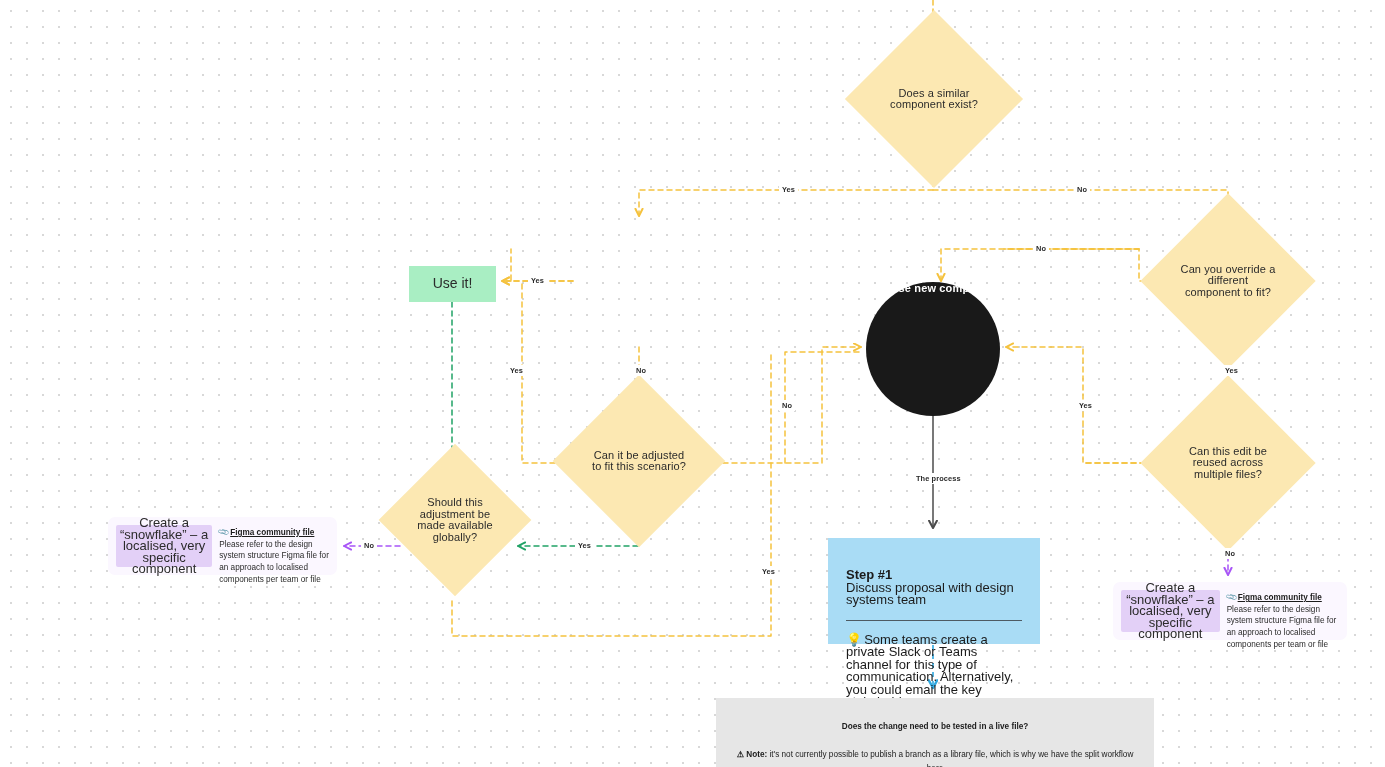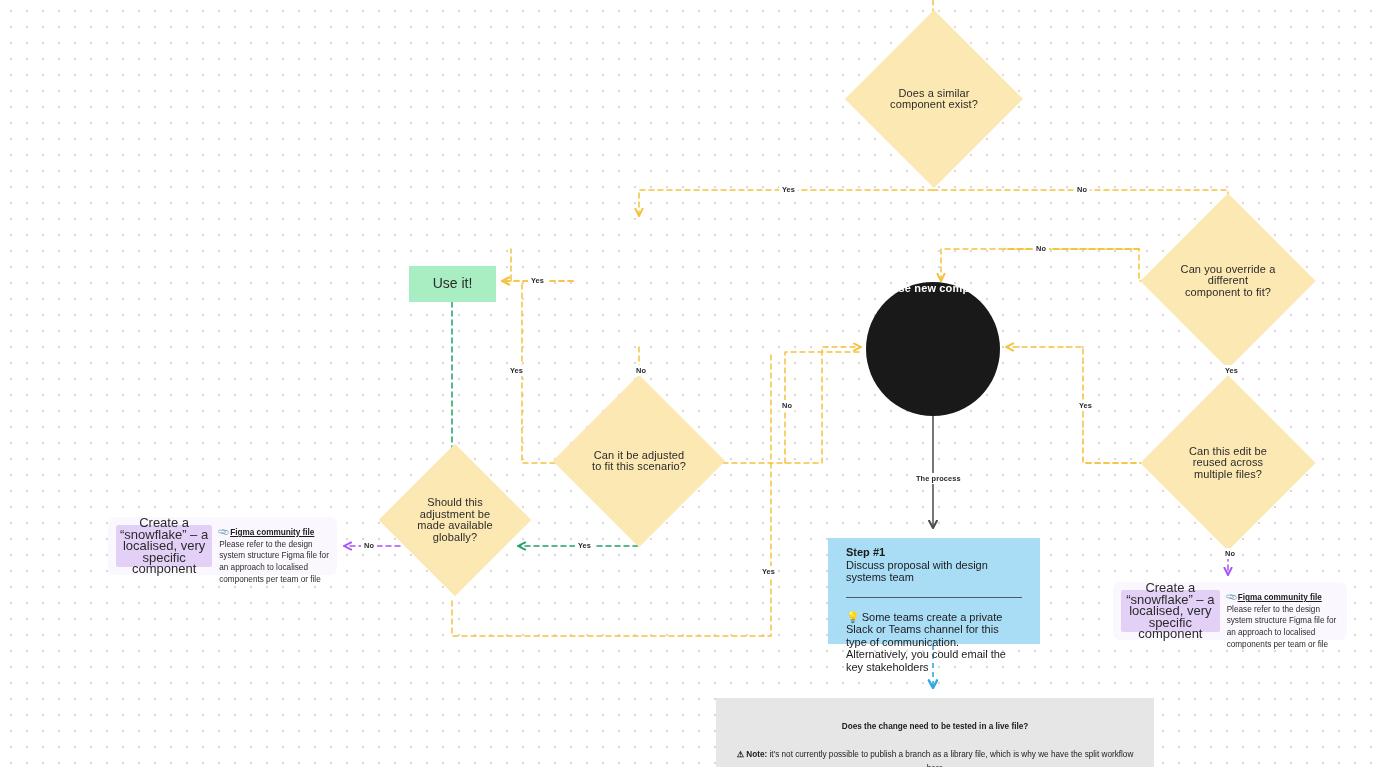--- a/index.html
+++ b/index.html
@@ -93,22 +93,22 @@
     background: #191919;
     color: #ffffff;
     display: flex; align-items: flex-start; justify-content: center;
     font-size: 11px; font-weight: bold;
     letter-spacing: 0.15px;
   }
 
   
   .step-card {
     background: #A9DCF5;
-    padding: 8px 18px 14px 18px;
-    font-size: 11px; line-height: 12.5px; color: #1b1b1b;
+    padding: 31px 18px 14px 18px;
+    font-size: 13px; line-height: 12.5px; color: #1b1b1b;
   }
   .step-card .hd { font-weight: bold; }
   .step-card .rule {
     border: none; border-top: 1px solid #4e5b63;
     margin: 13px 0 13px 0;
   }
   .step-card .tip .bulb { margin-right: 2px; }
 
   
   .gray-card {

